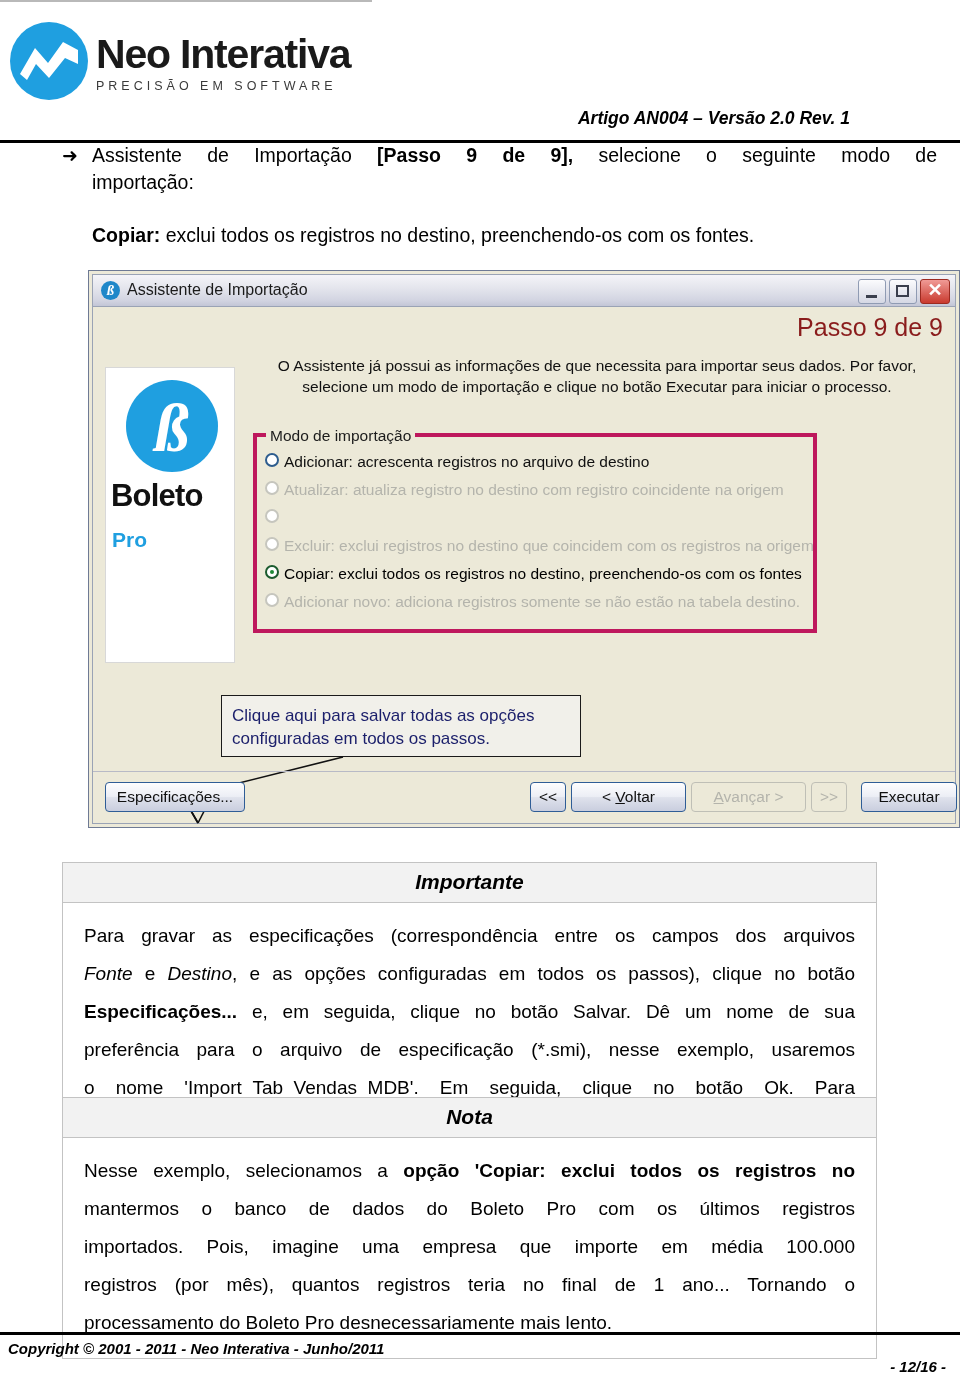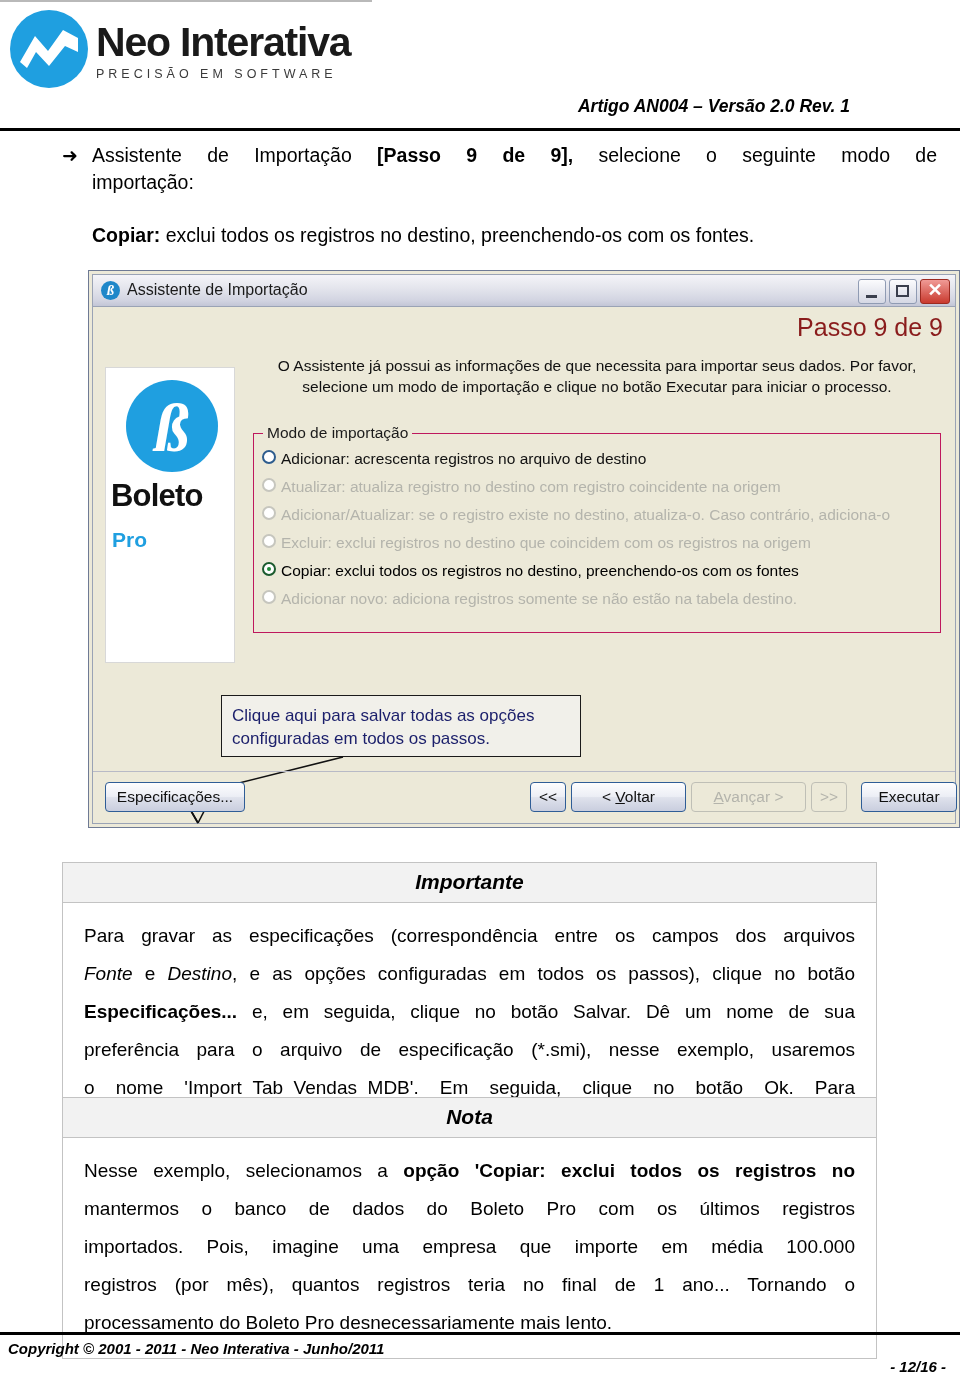--- a/index.html
+++ b/index.html
@@ -21,21 +21,21 @@
     position: absolute;
     left: 0; top: 0;
     width: 372px;
     height: 2px;
     background: #b9b9b9;
   }
 
   
   .header {
     position: absolute;
-    left: 0; top: 0;
+    left: 0; top: 12px;
     width: 868px;
     height: 132px;
   }
   .logo-wrap {
     position: absolute;
     left: 8px; top: 8px;
     display: flex;
     align-items: center;
   }
   .logo-mark {
@@ -270,22 +270,22 @@
     font-weight: bold;
     font-size: 21px;
     color: #1f9fe0;
     line-height: 1;
   }
 
   
   .groupbox {
     position: absolute;
     left: 160px; top: 158px;
-    width: 688px; height: 200px;
-    border: 1px solid #be185d;
+    width: 564px; height: 200px;
+    border: 4px solid #be185d;
     box-sizing: border-box;
   }
   .groupbox-title {
     position: absolute;
     left: 9px; top: -10px;
     background: #ece9d8;
     padding: 0 4px;
     font-size: 15.5px;
     color: #1b1b1b;
   }
@@ -517,21 +517,20 @@
           <span class="radio-label">Adicionar: acrescenta registros no arquivo de destino</span>
         </div>
 
         <div class="radio-row disabled">
           <span class="radio disabled"></span>
           <span class="radio-label">Atualizar: atualiza registro no destino com registro coincidente na origem</span>
         </div>
 
         <div class="radio-row disabled">
           <span class="radio disabled"></span>
-          <span class="radio-label">Adicionar/Atualizar: se o registro existe no destino, atualiza-o. Caso contrário, adiciona-o</span>
         </div>
 
         <div class="radio-row disabled">
           <span class="radio disabled"></span>
           <span class="radio-label">Excluir: exclui registros no destino que coincidem com os registros na origem</span>
         </div>
 
         <div class="radio-row selected">
           <span class="radio checked"></span>
           <span class="radio-label">Copiar: exclui todos os registros no destino, preenchendo-os com os fontes</span>

